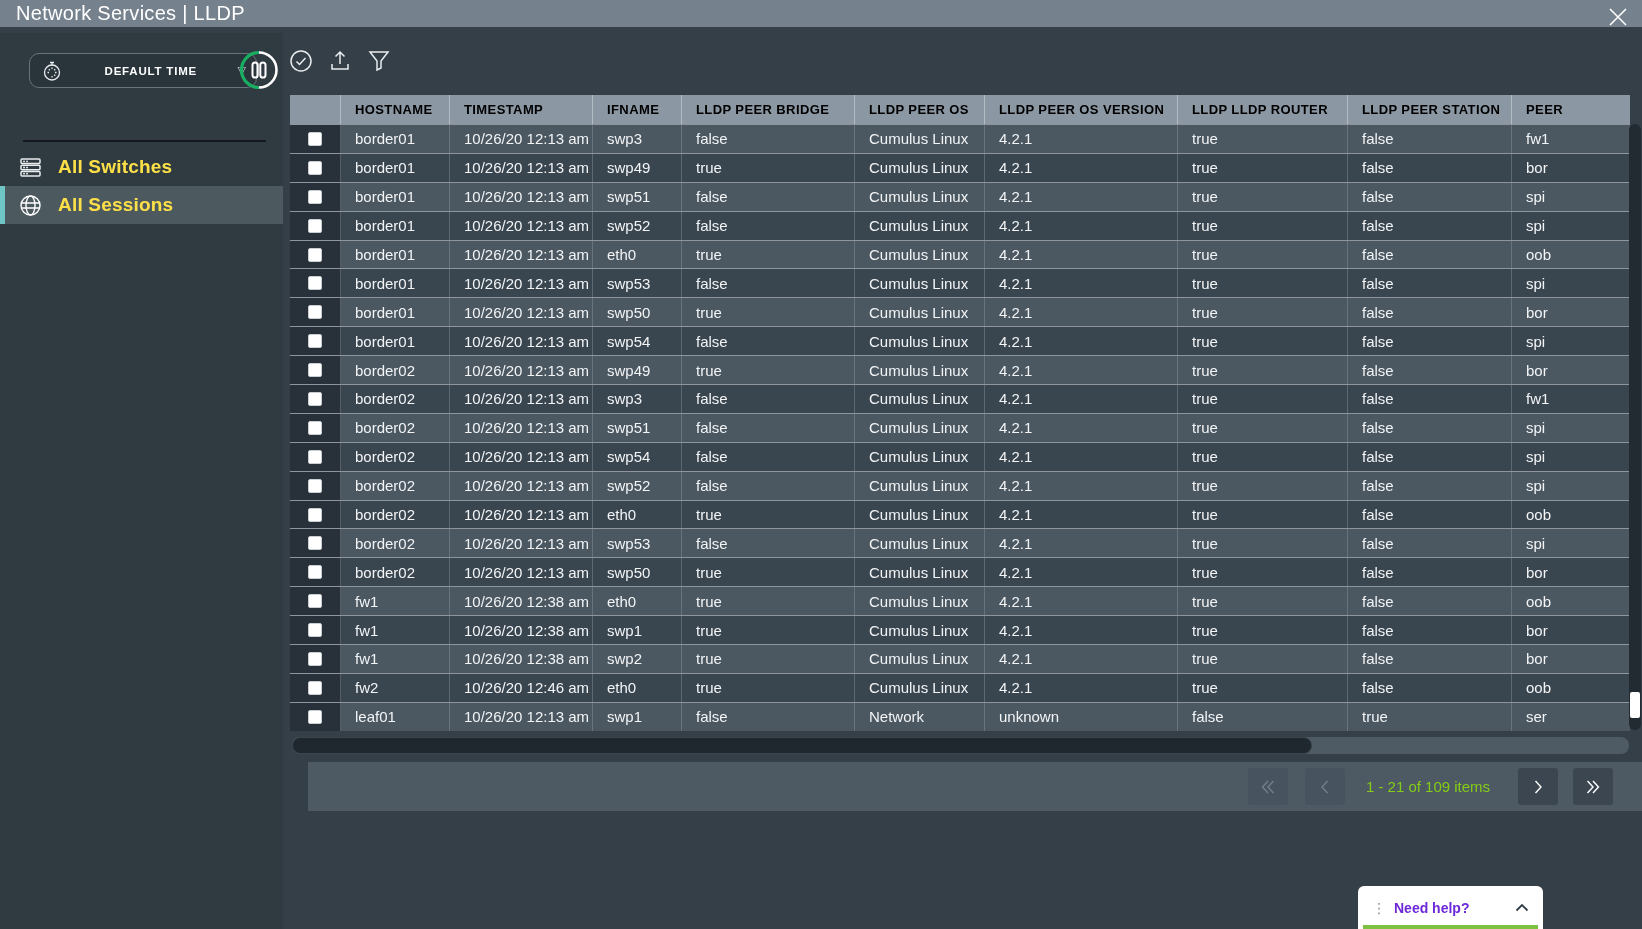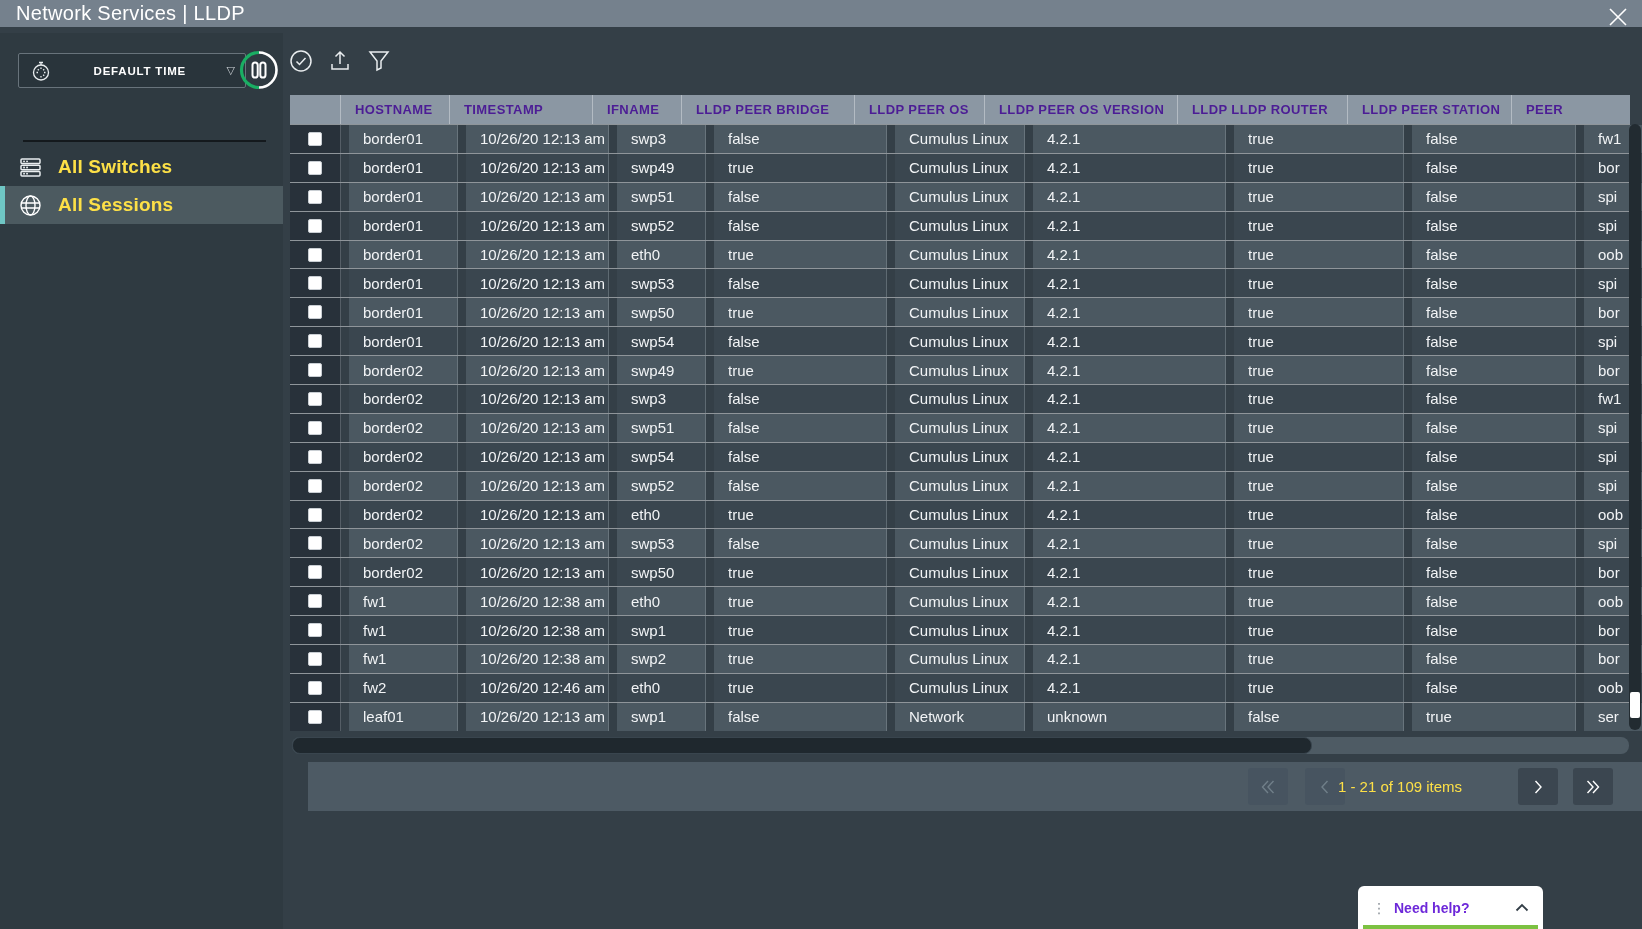--- a/index.html
+++ b/index.html
@@ -6,63 +6,63 @@
   html,body { width:1642px; height:929px; overflow:hidden; }
   body { background:#343f47; font-family:"Liberation Sans", sans-serif; position:relative; }
 
   
   .topbar { position:absolute; left:0; top:0; width:1642px; height:27px; background:#75818d; display:flex; align-items:center; }
   .topbar .title { color:#ffffff; font-size:20px; font-weight:400; padding-left:16px; letter-spacing:0.3px; }
   .close-btn { position:absolute; right:10px; top:3px; width:28px; height:28px; display:flex; align-items:center; justify-content:center; cursor:pointer; }
 
   
   .sidebar { position:absolute; left:0; top:33px; width:283px; height:896px; background:#2f3a41; }
-  .time-select { position:absolute; left:18px; top:20px; width:228px; height:35px; background:#29343b; border:1px solid #68737b; border-radius:2px; display:flex; align-items:center; padding:4px 10px; cursor:pointer; }
+  .time-select { position:absolute; left:29px; top:20px; width:228px; height:35px; background:#29343b; border:1px solid #68737b; border-radius:10px; display:flex; align-items:center; padding:4px 10px; cursor:pointer; }
   .time-select .tlabel { flex:1; text-align:center; color:#ffffff; font-size:11.5px; font-weight:700; letter-spacing:0.8px; }
   .time-select .tri { color:#cfd4d8; font-size:11px; line-height:1; }
   .pause-ring { position:absolute; left:238px; top:16px; width:42px; height:42px; cursor:pointer; }
   .side-sep { position:absolute; left:23px; top:107px; width:243px; height:2px; background:#14191d; }
   .nav { position:absolute; left:0; top:115px; width:283px; }
   .nav-item { position:relative; height:38px; display:flex; align-items:center; padding-left:17px; cursor:pointer; }
   .nav-item.selected { background:#4c5a60; }
   .nav-item.selected::before { content:""; position:absolute; left:0; top:0; width:5px; height:100%; background:#6fc6c4; }
   .nav-item .nicon { width:26px; display:flex; justify-content:center; margin-right:15px; }
   .nav-item .nlabel { color:#fde047; font-size:19px; font-weight:700; letter-spacing:0.2px; }
 
   
   .toolbar { position:absolute; left:288px; top:48px; display:flex; gap:13px; }
   .tool-btn { width:26px; height:26px; display:flex; align-items:center; justify-content:center; cursor:pointer; }
 
   
   .table-wrap { position:absolute; left:290px; top:95px; width:1340px; }
   .trow { display:grid; grid-template-columns:51px 109px 143px 89px 173px 130px 193px 170px 164px 118px; }
   .thead { height:29px; background:#8b97a3; }
-  .thead .cell { color:#4c1d95; font-size:13px; font-weight:700; letter-spacing:0.4px; border-right:1px solid rgba(255,255,255,0.35); display:flex; align-items:center; padding-left:14px; overflow:hidden; white-space:nowrap; cursor:pointer; }
+  .thead .cell { color:#000000; font-size:13px; font-weight:700; letter-spacing:0.4px; border-right:1px solid rgba(255,255,255,0.35); display:flex; align-items:center; padding-left:14px; overflow:hidden; white-space:nowrap; cursor:pointer; }
   .thead .cell:last-child { border-right:none; }
-  .tbody .trow { height:28.9px; border-top:1px solid rgba(255,255,255,0.45); cursor:pointer;gap:8px; }
+  .tbody .trow { height:28.9px; border-top:1px solid rgba(255,255,255,0.45); cursor:pointer; }
   .tbody .trow:nth-child(odd)  .cell { background:#4b5861; }
   .tbody .trow:nth-child(even) .cell { background:#3a464f; }
   .tbody .cell { color:#f2f4f6; font-size:15px; display:flex; align-items:center; padding-left:14px; border-right:1px solid rgba(140,150,158,0.45); overflow:hidden; white-space:nowrap; }
   .tbody .cell:last-child { border-right:none; }
   .tbody .trow .cell.cb { background:#28313a; justify-content:center; padding-left:0; }
   .checkbox { width:14px; height:14px; background:#ffffff; border:1px solid #c9ced3; border-radius:2px; cursor:pointer; }
 
   
   .vscroll { position:absolute; left:1629px; top:124px; width:12px; height:606px; background:#222b31; border-radius:6px; }
   .vscroll .vthumb { position:absolute; left:1px; bottom:12px; width:10px; height:26px; background:#ffffff; border-radius:2px; cursor:pointer; }
   .hscroll { position:absolute; left:292px; top:737px; width:1337px; height:17px; background:#4e5b64; border-radius:8px; }
   .hscroll .hthumb { position:absolute; left:0; top:0; width:1020px; height:17px; background:#1f282e; border:1px solid #39454e; border-radius:8px; cursor:pointer; }
 
   
   .pagebar { position:absolute; left:308px; top:762px; width:1334px; height:49px; background:#4d5a64; display:flex; align-items:center; }
   .pg-btn { position:absolute; top:6px; width:40px; height:37px; border-radius:3px; display:flex; align-items:center; justify-content:center; cursor:pointer; }
   .pg-btn.disabled { background:#475460; }
   .pg-btn.enabled { background:#3b4650; }
   .pg-first { left:940px; } .pg-prev { left:997px; } .pg-next { left:1210px; } .pg-last { left:1265px; }
-  .pg-summary { position:absolute; left:1008px; top:0; width:168px; height:49px; display:flex; align-items:center; justify-content:center; color:#fde047; font-size:15px; }
+  .pg-summary { position:absolute; left:1036px; top:0; width:168px; height:49px; display:flex; align-items:center; justify-content:center; color:#84cc16; font-size:15px; }
 
   
   .help-card { position:absolute; left:1358px; top:886px; width:185px; height:43px; background:#ffffff; border-radius:6px 6px 0 0; display:flex; align-items:center; padding:0 14px; cursor:pointer; }
   .help-card .dots { color:#8a9198; font-size:14px; letter-spacing:0; margin-right:8px; line-height:1; }
   .help-card .hlabel { flex:1; color:#6d28d9; font-size:14px; font-weight:600; }
   .help-green { position:absolute; left:1363px; top:925px; width:175px; height:4px; background:#7cc142; }
 
   svg { display:block; }
 </style>
 </head>

